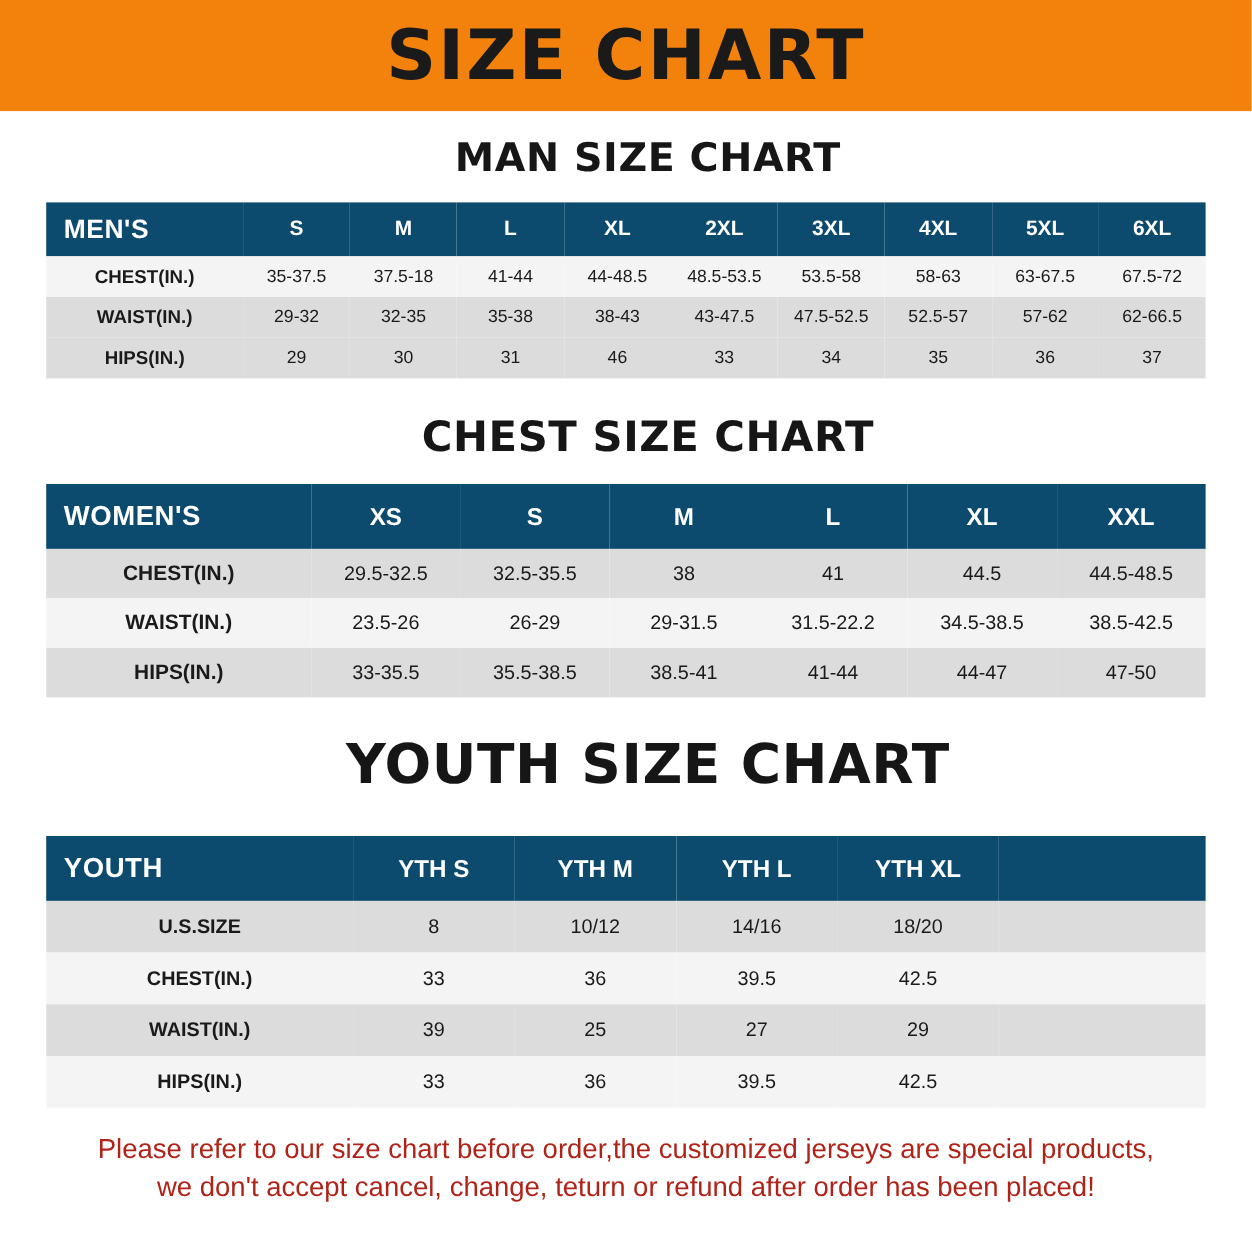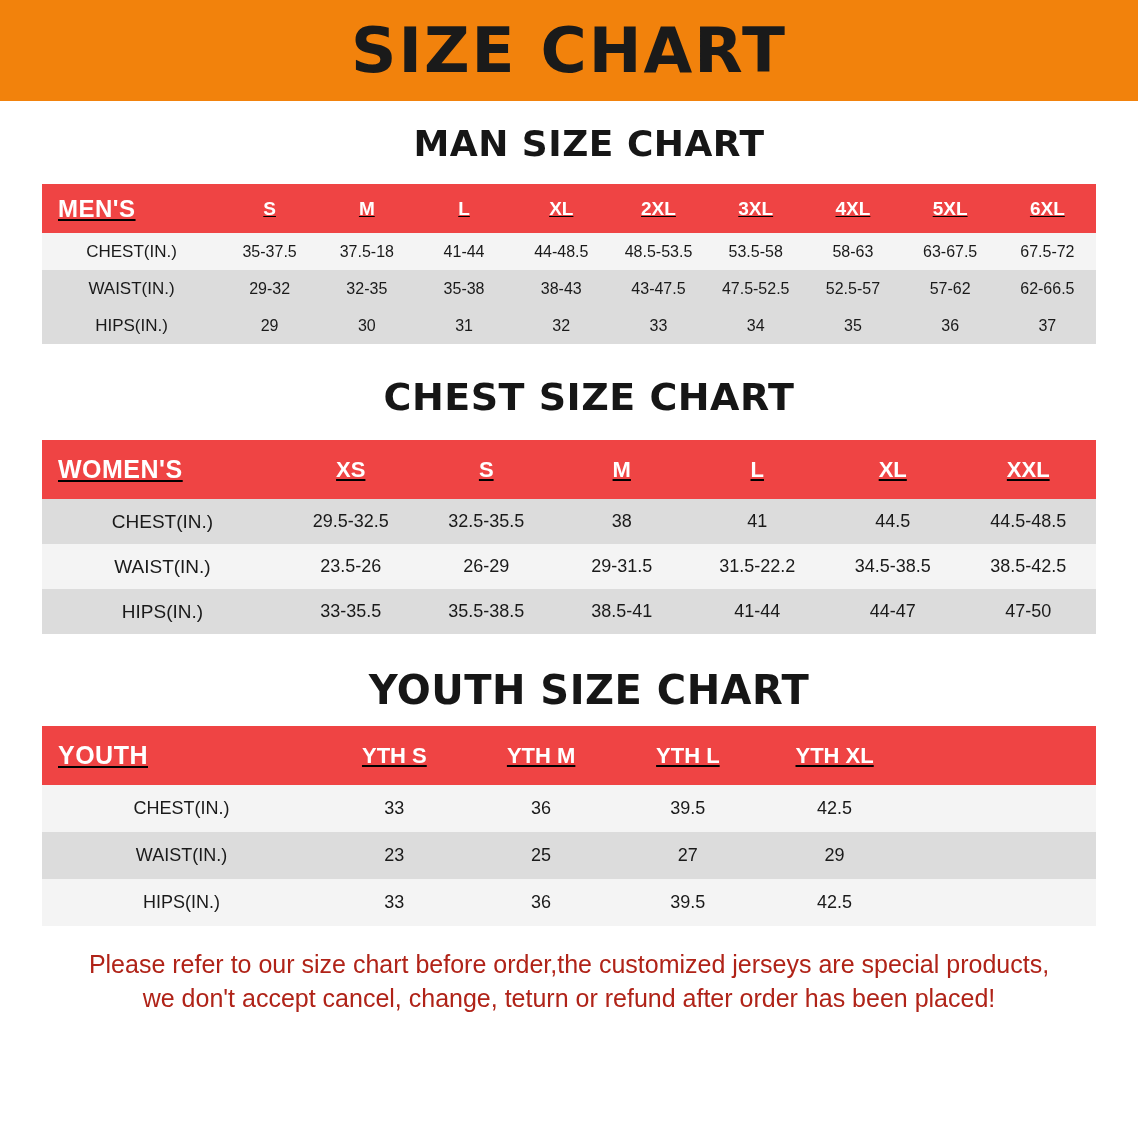--- a/index.html
+++ b/index.html
@@ -43,50 +43,49 @@
   .section-heading {
     text-align: center;
     font-family: "DejaVu Sans", sans-serif;
     font-weight: 700;
     color: #161616;
     line-height: 1;
     padding-left: 40px;
   }
   .heading-man   { font-size: 36px; margin-top: 25px; margin-bottom: 22px; letter-spacing: 0.5px;}
   .heading-women { font-size: 38px; margin-top: 34px; margin-bottom: 24px; letter-spacing: 0.5px;}
-  .heading-youth { font-size: 40px; margin-top: 36px; margin-bottom: 16px; letter-spacing: 0.5px;}
+  .heading-youth { font-size: 50px; margin-top: 36px; margin-bottom: 40px; letter-spacing: 0.5px;}
 
   
   .table-wrap {
     margin: 0 42px;
   }
   table.sizetable {
     width: 100%;
     border-collapse: collapse;
     table-layout: fixed;
   }
   table.sizetable th,
   table.sizetable td {
     text-align: center;
     font-family: "Liberation Sans", sans-serif;
     color: #1a1a1a;
     white-space: nowrap;
   }
   
   table.sizetable thead tr {
-    background: #ef4444;
-    text-decoration: underline;
+    background: #0c4a6e;
   }
   table.sizetable thead th {
     color: #ffffff;
     font-weight: 700;
   }
   .row-label {
     text-align: center !important;
-    font-weight: 400;
+    font-weight: 700;
   }
   .hdr-label {
     text-align: left !important;
     padding-left: 16px;
     font-family: "DejaVu Sans", sans-serif;
     letter-spacing: 0.5px;
   }
   
   .shade { background: #dcdcdc; }
   .plain { background: #f4f4f4; }
@@ -169,21 +168,21 @@
           <td>47.5-52.5</td>
           <td>52.5-57</td>
           <td>57-62</td>
           <td>62-66.5</td>
         </tr>
         <tr class="shade">
           <td class="row-label">HIPS(IN.)</td>
           <td>29</td>
           <td>30</td>
           <td>31</td>
-          <td>32</td>
+          <td>46</td>
           <td>33</td>
           <td>34</td>
           <td>35</td>
           <td>36</td>
           <td>37</td>
         </tr>
       </tbody>
     </table>
   </div>
 
@@ -240,31 +239,39 @@
         <tr>
           <th class="hdr-label" style="width:262px;">YOUTH</th>
           <th>YTH S</th>
           <th>YTH M</th>
           <th>YTH L</th>
           <th>YTH XL</th>
           <th style="width:186px;"></th>
         </tr>
       </thead>
       <tbody>
+        <tr class="shade">
+          <td class="row-label">U.S.SIZE</td>
+          <td>8</td>
+          <td>10/12</td>
+          <td>14/16</td>
+          <td>18/20</td>
+          <td></td>
+        </tr>
         <tr class="plain">
           <td class="row-label">CHEST(IN.)</td>
           <td>33</td>
           <td>36</td>
           <td>39.5</td>
           <td>42.5</td>
           <td></td>
         </tr>
         <tr class="shade">
           <td class="row-label">WAIST(IN.)</td>
-          <td>23</td>
+          <td>39</td>
           <td>25</td>
           <td>27</td>
           <td>29</td>
           <td></td>
         </tr>
         <tr class="plain">
           <td class="row-label">HIPS(IN.)</td>
           <td>33</td>
           <td>36</td>
           <td>39.5</td>

